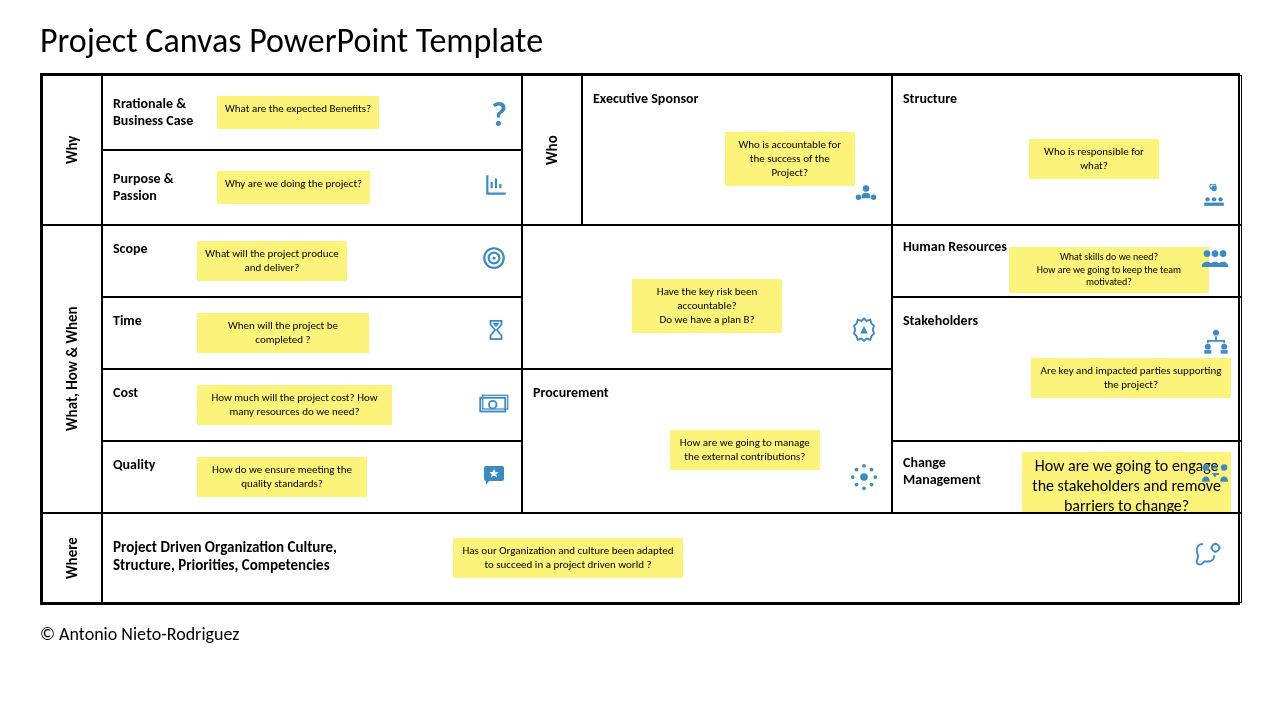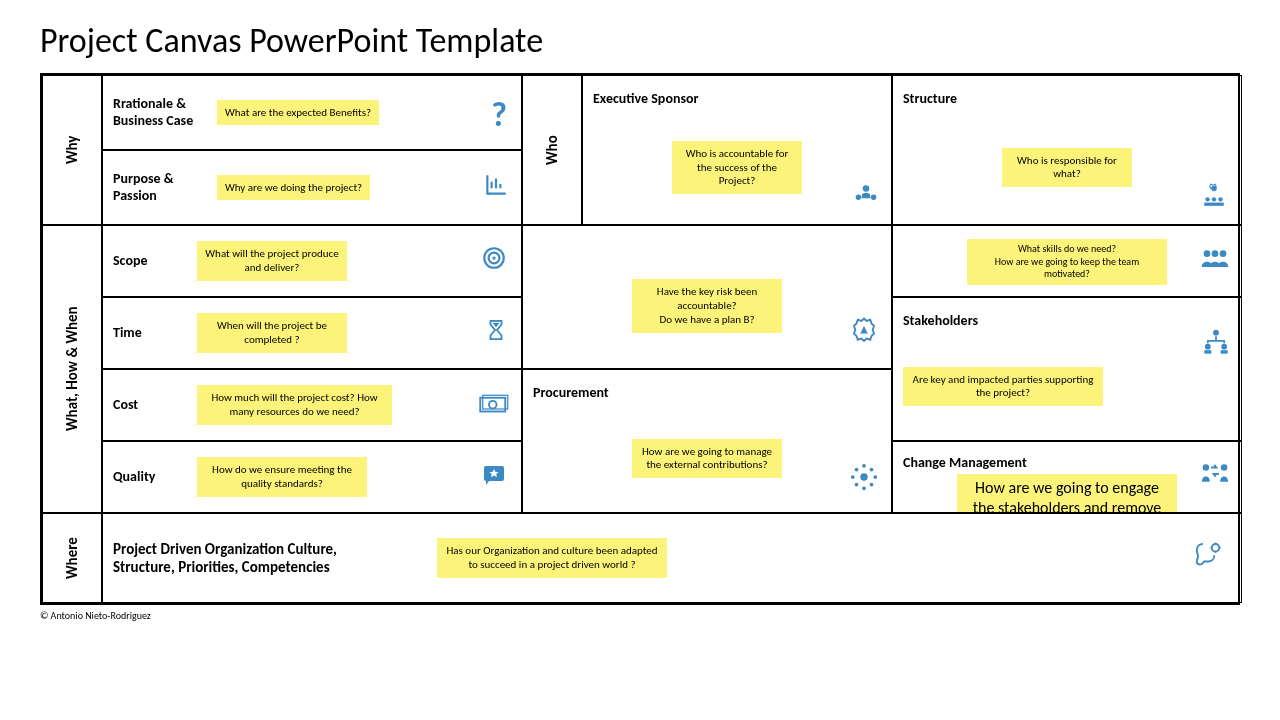--- a/index.html
+++ b/index.html
@@ -4,23 +4,23 @@
 <style>
   * { box-sizing: border-box; margin: 0; padding: 0; }
   body { font-family: Calibri, Arial, sans-serif; background: #fff; width: 1280px; height: 720px; padding: 20px 40px; }
   h1 { font-size: 34px; font-weight: 400; margin-bottom: 12px; }
   .canvas { border: 2px solid #000; display: grid; grid-template-columns: 60px 420px 60px 310px 350px; grid-template-rows: 75px 75px 72px 72px 72px 72px 90px; }
   .cell { border: 1px solid #000; position: relative; display: flex; align-items: center; padding: 6px 10px; overflow: hidden; }
   .vlabel { writing-mode: vertical-rl; transform: rotate(180deg); font-weight: bold; font-size: 15px; text-align: center; justify-content: center; padding: 0; }
   .title { font-weight: bold; font-size: 14px; line-height: 1.2; }
   .note { background: #fcf47a; font-size: 11px; padding: 6px 8px; text-align: center; line-height: 1.25; min-width: 130px; }
   .icon { color: #3b8ac4; position: absolute; font-size: 28px; }
-  .row-flex { display: flex; align-items: center; gap: 14px; width: 100%; }
-  .col-flex { display: flex; flex-direction: column; width: 100%; height: 100%; margin-top: 18px; }
-  .footer { font-size: 10px; margin-top: 4px; }
+  .row-flex { display: flex; gap: 14px; width: 100%; }
+  .col-flex { display: flex; width: 100%; height: 100%; margin-top: 18px; }
+  .footer { font-size: 18px; margin-top: 18px; }
   svg { fill: #3b8ac4; }
 </style>
 </head>
 <body>
 
 <h1>Project Canvas PowerPoint Template</h1>
 
 <div class="canvas">
 
   <div class="cell vlabel" style="grid-row:1/3;grid-column:1">Why</div>
@@ -95,21 +95,21 @@
           <circle cx="12" cy="12" r="9" fill="none" stroke="#3b8ac4" stroke-width="2"></circle>
           <circle cx="12" cy="12" r="5" fill="none" stroke="#3b8ac4" stroke-width="2"></circle>
           <circle cx="12" cy="12" r="1.5"></circle>
         </svg>
     </span>
   </div>
 
   <div class="cell" style="grid-row:4;grid-column:2">
     <div class="row-flex">
       <span class="title" style="width:70px">Time</span>
-      <div class="note" style="width:150px">When will the project be completed ?</div>
+      <div class="note" style="width:172px">When will the project be completed ?</div>
     </div>
     <span class="icon" style="right:14px">
       <svg width="22" height="26" viewBox="0 0 24 24">
           <path d="M6 2h12v4l-5 6 5 6v4H6v-4l5-6-5-6V2z" fill="none" stroke="#3b8ac4" stroke-width="2"></path>
           <path d="M8 4h8l-4 5z"></path>
         </svg>
     </span>
   </div>
 
   <div class="cell" style="grid-row:5;grid-column:2">
@@ -172,37 +172,38 @@
           <circle cx="6" cy="6" r="1.5"></circle>
           <circle cx="18" cy="6" r="1.5"></circle>
           <circle cx="6" cy="18" r="1.5"></circle>
           <circle cx="18" cy="18" r="1.5"></circle>
         </svg>
     </span>
   </div>
 
   <div class="cell" style="grid-row:3;grid-column:5;padding:4px 10px">
     <div class="col-flex" style="gap:2px">
+      <span class="title">Human Resources</span>
       <div class="note" style="width:200px;align-self:center;white-space:pre-line;font-size:10px;padding:4px 6px">What skills do we need?
 How are we going to keep the team motivated?</div>
     </div>
     <span class="icon" style="right:10px;top:18px">
       <svg width="32" height="24" viewBox="0 0 24 18">
           <circle cx="6" cy="5" r="2.5"></circle>
           <circle cx="12" cy="5" r="2.5"></circle>
           <circle cx="18" cy="5" r="2.5"></circle>
           <path d="M2 15c0-3 2-4 4-4s4 1 4 4H2zm6 0c0-3 2-4 4-4s4 1 4 4H8zm6 0c0-3 2-4 4-4s4 1 4 4h-8z"></path>
         </svg>
     </span>
   </div>
 
   <div class="cell" style="grid-row:4/6;grid-column:5">
     <div class="col-flex">
       <span class="title">Stakeholders</span>
-      <div style="flex:1;display:flex;align-items:center;justify-content:flex-start">
+      <div style="flex:1;display:flex;align-items:center;justify-content:flex-end">
         <div class="note" style="width:200px">Are key and impacted parties supporting the project?</div>
       </div>
     </div>
     <span class="icon" style="right:10px;top:30px">
       <svg width="30" height="28" viewBox="0 0 24 24">
           <circle cx="12" cy="4" r="2.5"></circle>
           <circle cx="5" cy="16" r="2.5"></circle>
           <circle cx="19" cy="16" r="2.5"></circle>
           <path d="M12 7v4M12 11H5v2M12 11h7v2" stroke="#3b8ac4" stroke-width="1.5" fill="none"></path>
           <rect x="2" y="19" width="6" height="3"></rect>
@@ -222,21 +223,21 @@
           <circle cx="19" cy="5" r="2.5"></circle>
           <path d="M2 16c0-3 1.5-4 3-4s3 1 3 4H2zm14 0c0-3 1.5-4 3-4s3 1 3 4h-6z"></path>
           <path d="M9 5h4l-1.5-2M15 10h-4l1.5 2" stroke="#3b8ac4" stroke-width="1.5" fill="none"></path>
         </svg>
     </span>
   </div>
 
   <div class="cell vlabel" style="grid-row:7;grid-column:1">Where</div>
 
   <div class="cell" style="grid-row:7;grid-column:2/6">
-    <div class="row-flex" style="gap:44px">
+    <div class="row-flex" style="gap:60px">
       <span class="title" style="width:280px;font-size:15px">Project Driven Organization Culture, Structure, Priorities, Competencies</span>
       <div class="note" style="width:230px">Has our Organization and culture been adapted to succeed in a project driven world ?</div>
     </div>
     <span class="icon" style="right:16px">
       <svg width="34" height="30" viewBox="0 0 24 24">
           <path d="M8 4c-3 0-5 2-5 5 0 2 1 3 1 5s-1 2-1 4 2 3 4 2l2-2h3c3 0 5-2 5-5" fill="none" stroke="#3b8ac4" stroke-width="1.5"></path>
           <circle cx="18" cy="7" r="3" fill="none" stroke="#3b8ac4" stroke-width="1.5"></circle>
           <path d="M18 3v1m0 6v1m-4-4h1m6 0h1" stroke="#3b8ac4" stroke-width="1.5"></path>
         </svg>
     </span>

